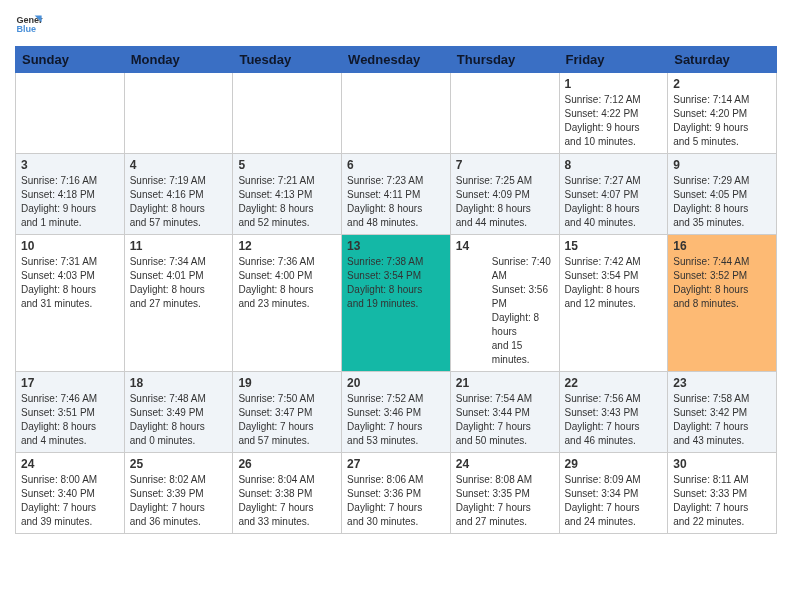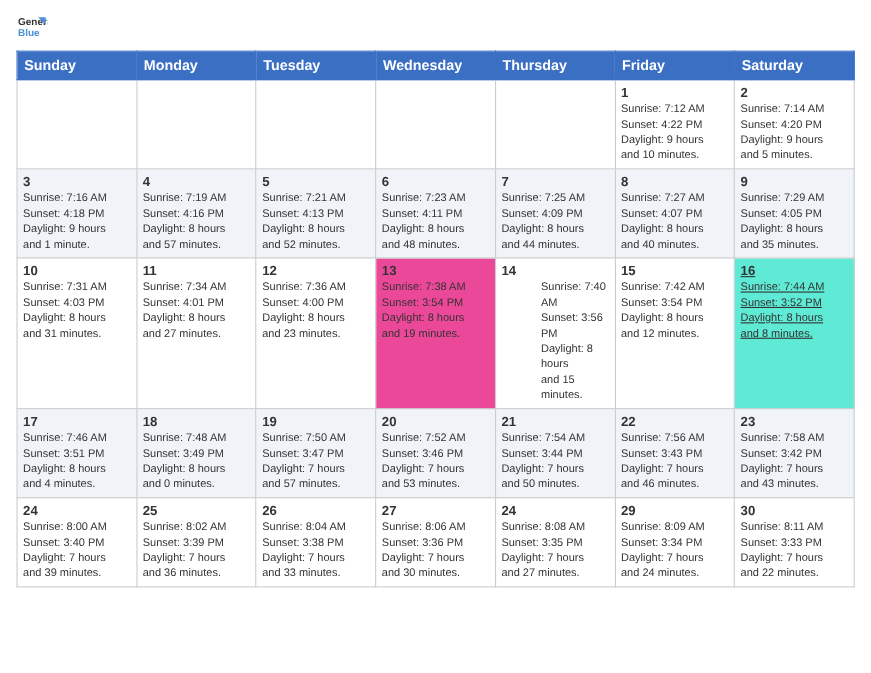--- a/index.html
+++ b/index.html
@@ -5,21 +5,21 @@
     * { box-sizing: border-box; margin: 0; padding: 0; }
     body { font-family: Arial, sans-serif; background: #fff; width: 792px; min-height: 612px; }
     .container { padding: 10px 15px; }
     .header { display: flex; justify-content: space-between; align-items: flex-start; margin-bottom: 8px; }
     .logo { display: flex; align-items: center; }
     .logo-icon { width: 28px; height: 28px; margin-right: 4px; }
     .title-block { text-align: right; }
     .month-title { font-size: 32px; color: #333; font-weight: normal; }
     .location { font-size: 14px; color: #555; }
     .calendar { width: 100%; border-collapse: collapse; table-layout: fixed; }
-    .calendar th { background: #3a6fc4; color: #ffffff; text-align: left; padding: 5px 6px; font-size: 13px; font-weight: bold; border: 1px solid #3a6fc4; }
+    .calendar th { background: #3a6fc4; color: #0f172a; text-align: left; padding: 5px 6px; font-size: 13px; font-weight: bold; border: 1px solid #3a6fc4; }
     .calendar td { border: 1px solid #ccc; vertical-align: top; padding: 4px 5px; font-size: 10.5px; color: #333; height: 80px; }
     .calendar tr:nth-child(even) td { background: #f0f4f8; }
     .calendar tr:nth-child(odd) td { background: #fff; }
     .day-num { font-weight: bold; font-size: 12px; margin-bottom: 2px; }
     .day-info { font-size: 10px; line-height: 1.4; color: #333; }
     .empty { background: #fff !important; }
   </style>
 </head>
 <body>
 
@@ -143,42 +143,42 @@
 Daylight: 8 hours
 and 27 minutes.</div>
           </td>
           <td style="background: rgb(255, 255, 255);">
             <div class="day-num">12</div>
             <div class="day-info" style="white-space: pre-line;">Sunrise: 7:36 AM
 Sunset: 4:00 PM
 Daylight: 8 hours
 and 23 minutes.</div>
           </td>
-          <td style="background: #ec4899;">
+          <td style="background: #14b8a6;">
             <div class="day-num">13</div>
             <div class="day-info" style="white-space: pre-line;">Sunrise: 7:38 AM
 Sunset: 3:54 PM
 Daylight: 8 hours
 and 19 minutes.</div>
           </td>
           <td style="background: rgb(255, 255, 255);">
             <div class="day-num">14</div>
             <div class="day-info" style="white-space: pre-line; margin-left: 36px;">Sunrise: 7:40 AM
 Sunset: 3:56 PM
 Daylight: 8 hours
 and 15 minutes.</div>
           </td>
           <td style="background: rgb(255, 255, 255);">
             <div class="day-num">15</div>
             <div class="day-info" style="white-space: pre-line;">Sunrise: 7:42 AM
 Sunset: 3:54 PM
 Daylight: 8 hours
 and 12 minutes.</div>
           </td>
-          <td style="background: #5eead4; text-decoration: underline;">
+          <td style="background: #fdba74;">
             <div class="day-num">16</div>
             <div class="day-info" style="white-space: pre-line;">Sunrise: 7:44 AM
 Sunset: 3:52 PM
 Daylight: 8 hours
 and 8 minutes.</div>
           </td>
         </tr>
         <tr>
           <td style="background: rgb(240, 244, 248);">
             <div class="day-num">17</div>

